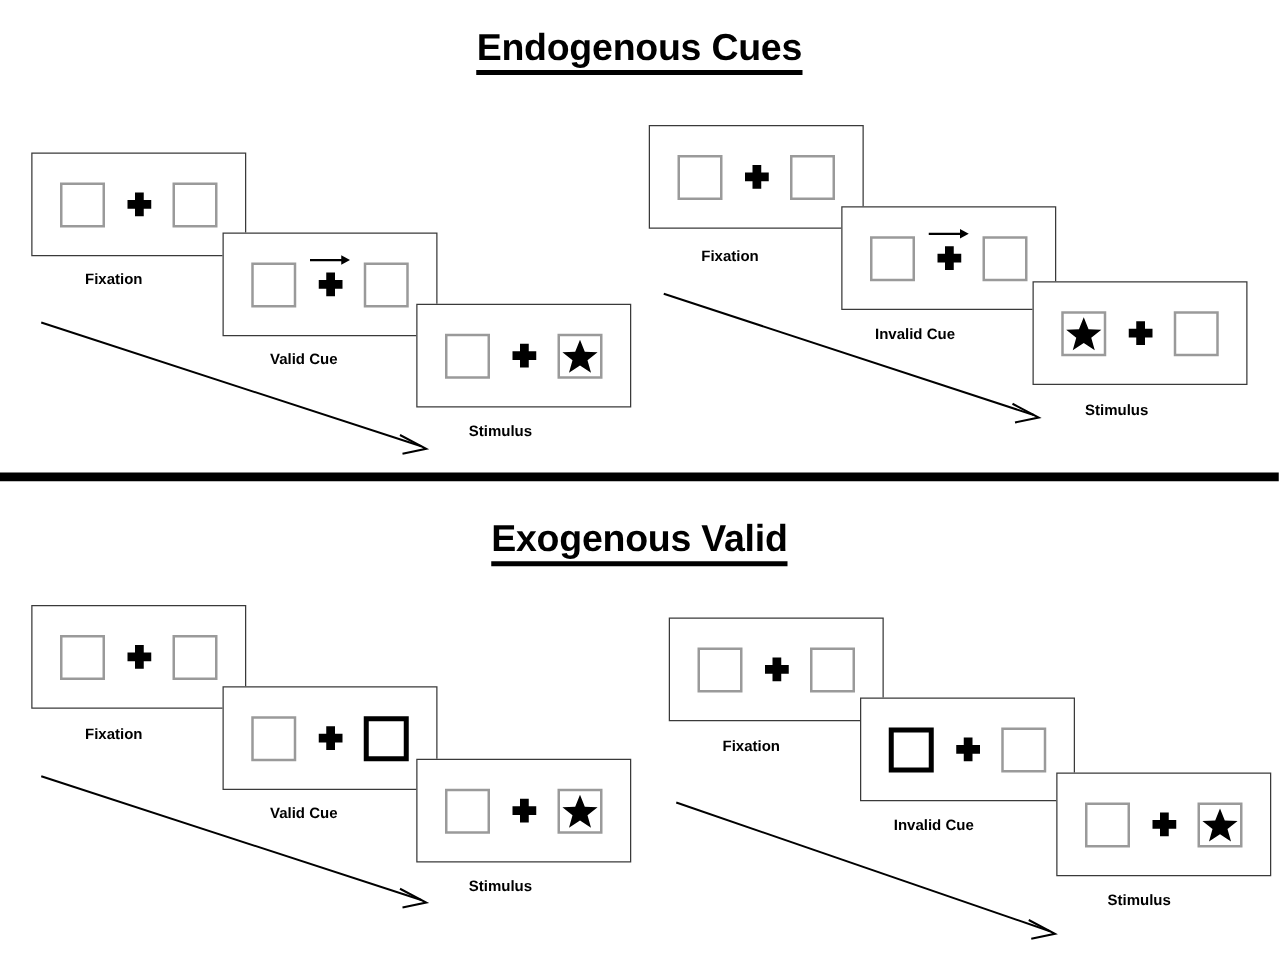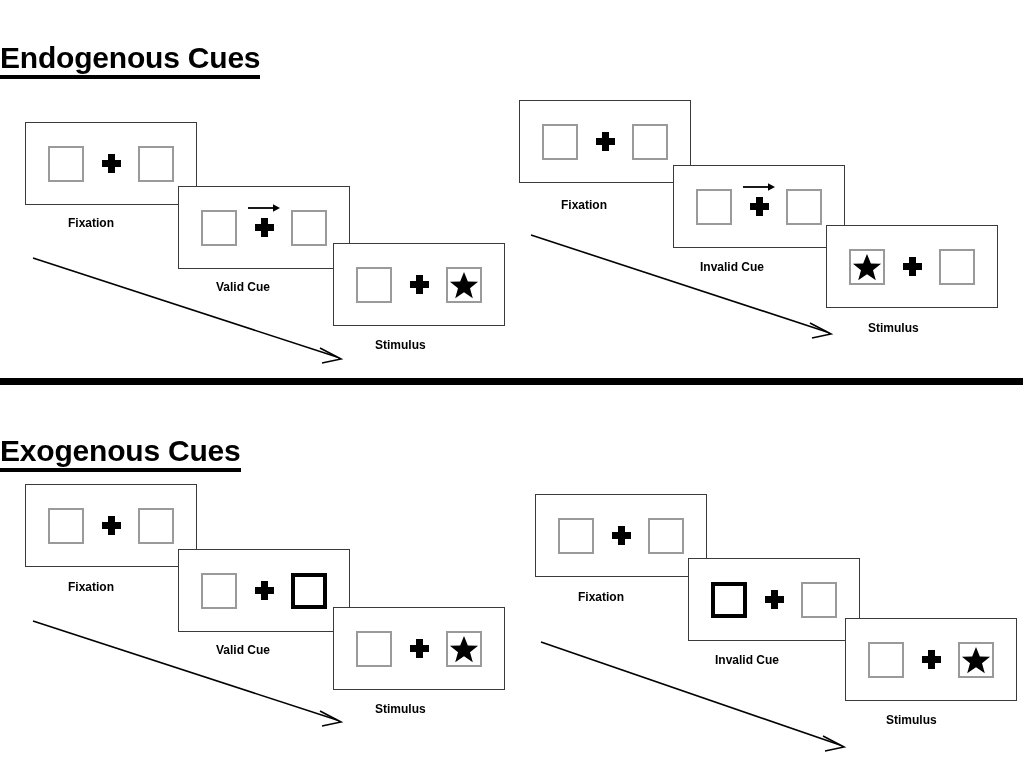--- a/index.html
+++ b/index.html
@@ -15,25 +15,25 @@
     overflow: hidden;
     font-family: "Liberation Sans", sans-serif;
     color: #000000;
   }
 
   
   .section-title {
     position: absolute;
     width: 100%;
     left: 0;
+    text-align: center;
     font-size: 30px;
     font-weight: bold;
     letter-spacing: -0.2px;
     color: #000000;
-    margin-top: 19px;
   }
   .section-title span {
     border-bottom: 4px solid #000000;
     padding-bottom: 1px;
     display: inline-block;
     line-height: 1.1;
   }
   #title-endogenous { top: 22px; }
   #title-exogenous  { top: 415px; }
 
@@ -234,21 +234,21 @@
 <div class="caption" style="left:868px; top:321px;">Stimulus</div>
 
 <svg class="flow-arrow" style="left:520px; top:222px; width:330px; height:125px;" viewBox="0 0 330 125">
   <line x1="11" y1="13" x2="307" y2="110" stroke="#000" stroke-width="1.6"></line>
   <polyline points="290,101 311,112 292,116" fill="none" stroke="#000" stroke-width="1.6"></polyline>
 </svg>
 
 <div class="divider"></div>
 
 <div class="section-title" id="title-exogenous">
-  <span>Exogenous Cues</span>
+  <span>Exogenous Valid</span>
 </div>
 
 <div class="frame" style="left:25px; top:484px; width:172px; height:83px;">
   <div class="frame-inner">
     <div class="pbox"></div>
     <div class="plus-wrap">
       <div class="plus"></div>
     </div>
     <div class="pbox"></div>
   </div>

